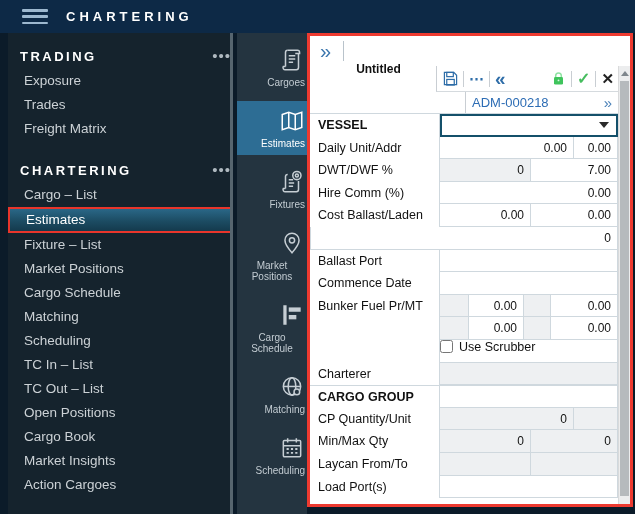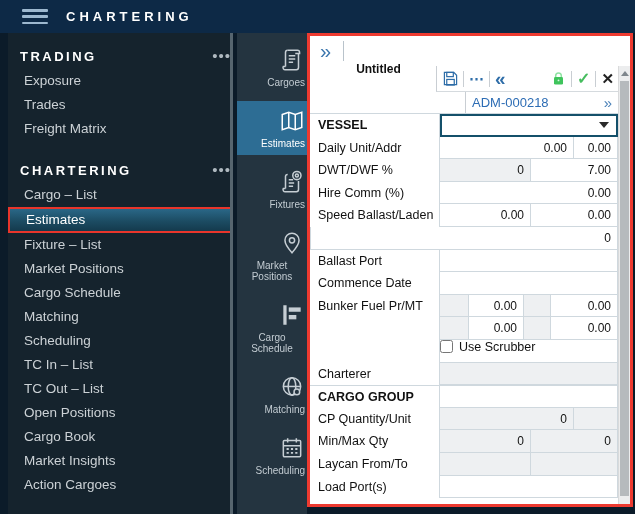--- a/index.html
+++ b/index.html
@@ -293,21 +293,21 @@
       </div>
 
       <div class="frow">
         <div class="flabel">Hire Comm (%)</div>
         <div class="cells">
           <div class="cell grow">0.00</div>
         </div>
       </div>
 
       <div class="frow">
-        <div class="flabel">Speed Ballast/Laden</div>
+        <div class="flabel">Cost Ballast/Laden</div>
         <div class="cells">
           <div class="cell w91">0.00</div>
           <div class="cell grow">0.00</div>
         </div>
       </div>
 
       <div class="frow">
         <div class="cells">
           <div class="cell grow">0</div>
         </div>

